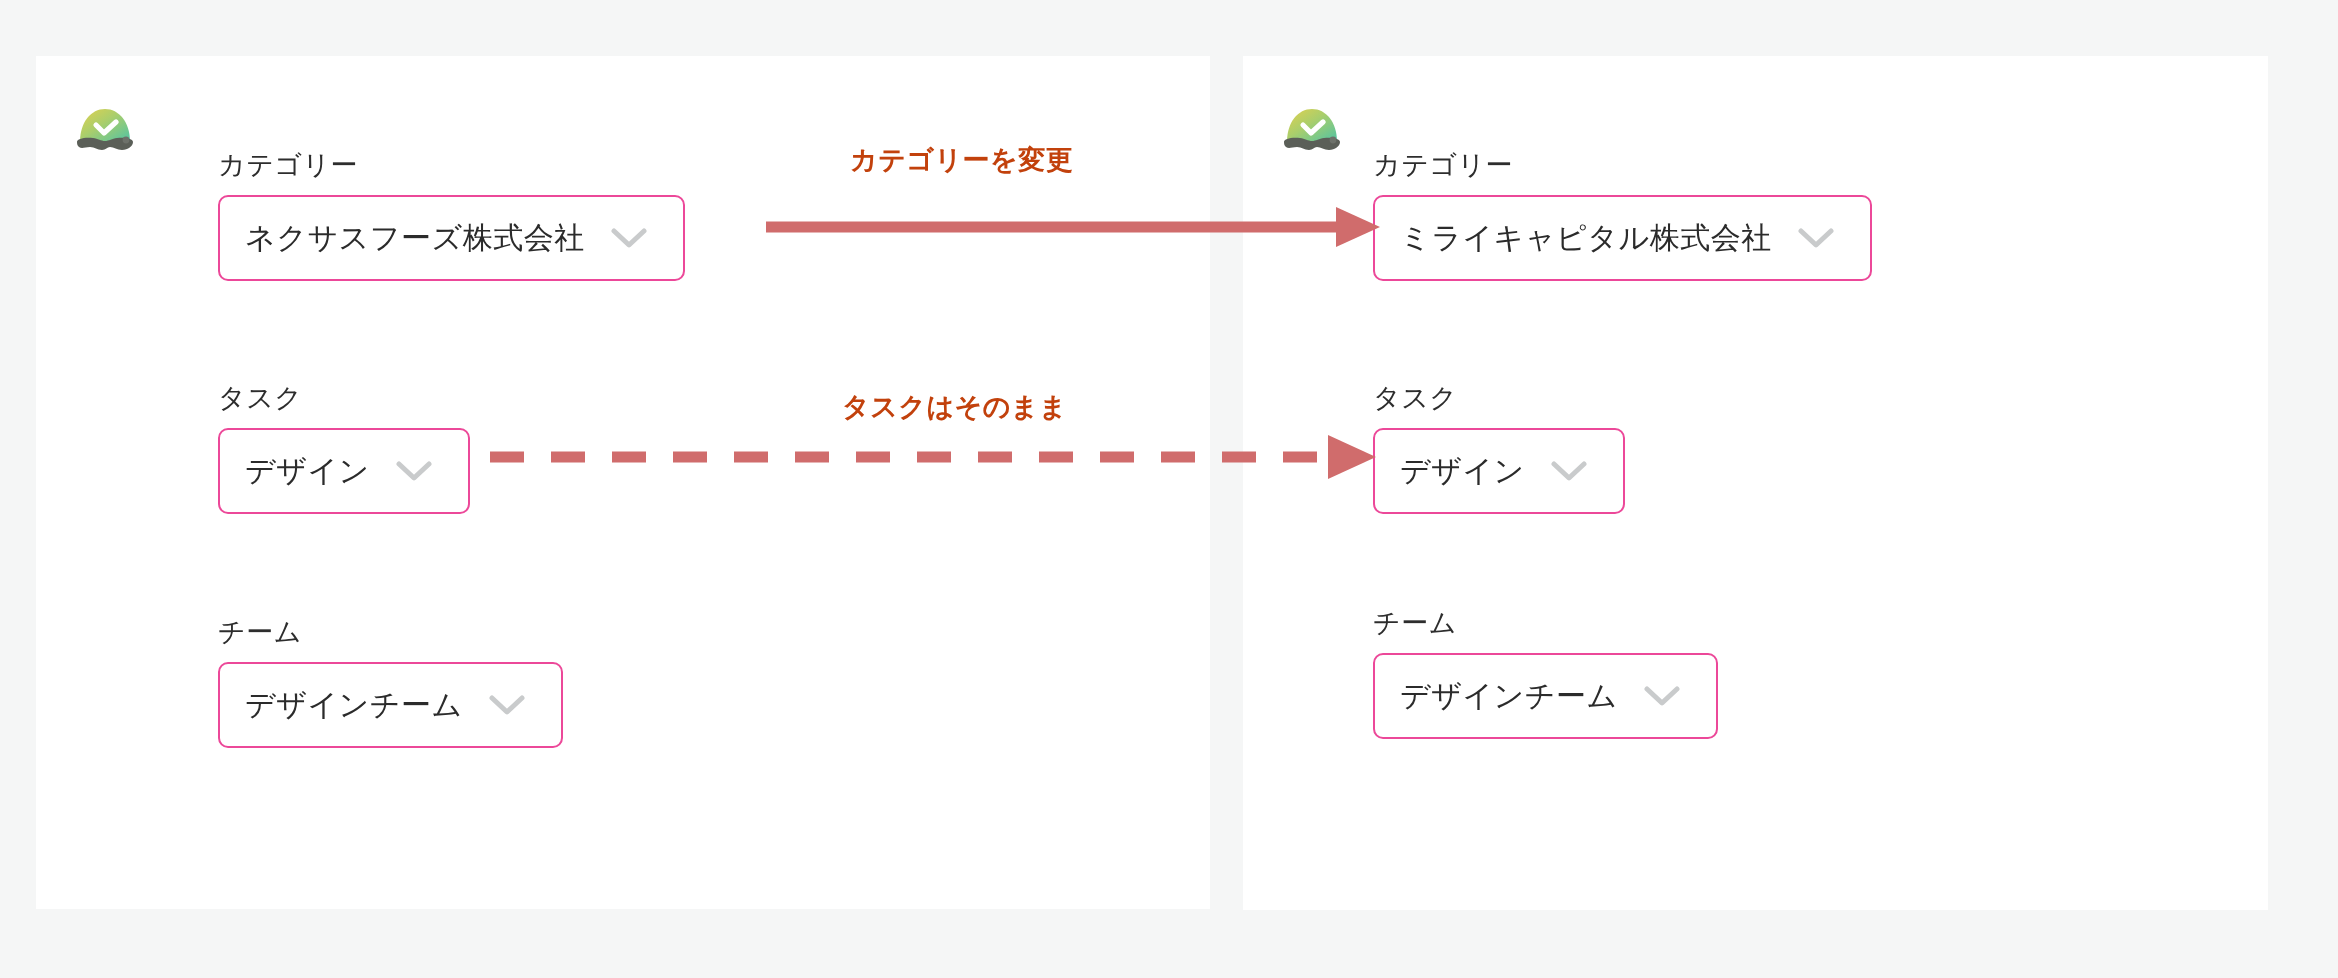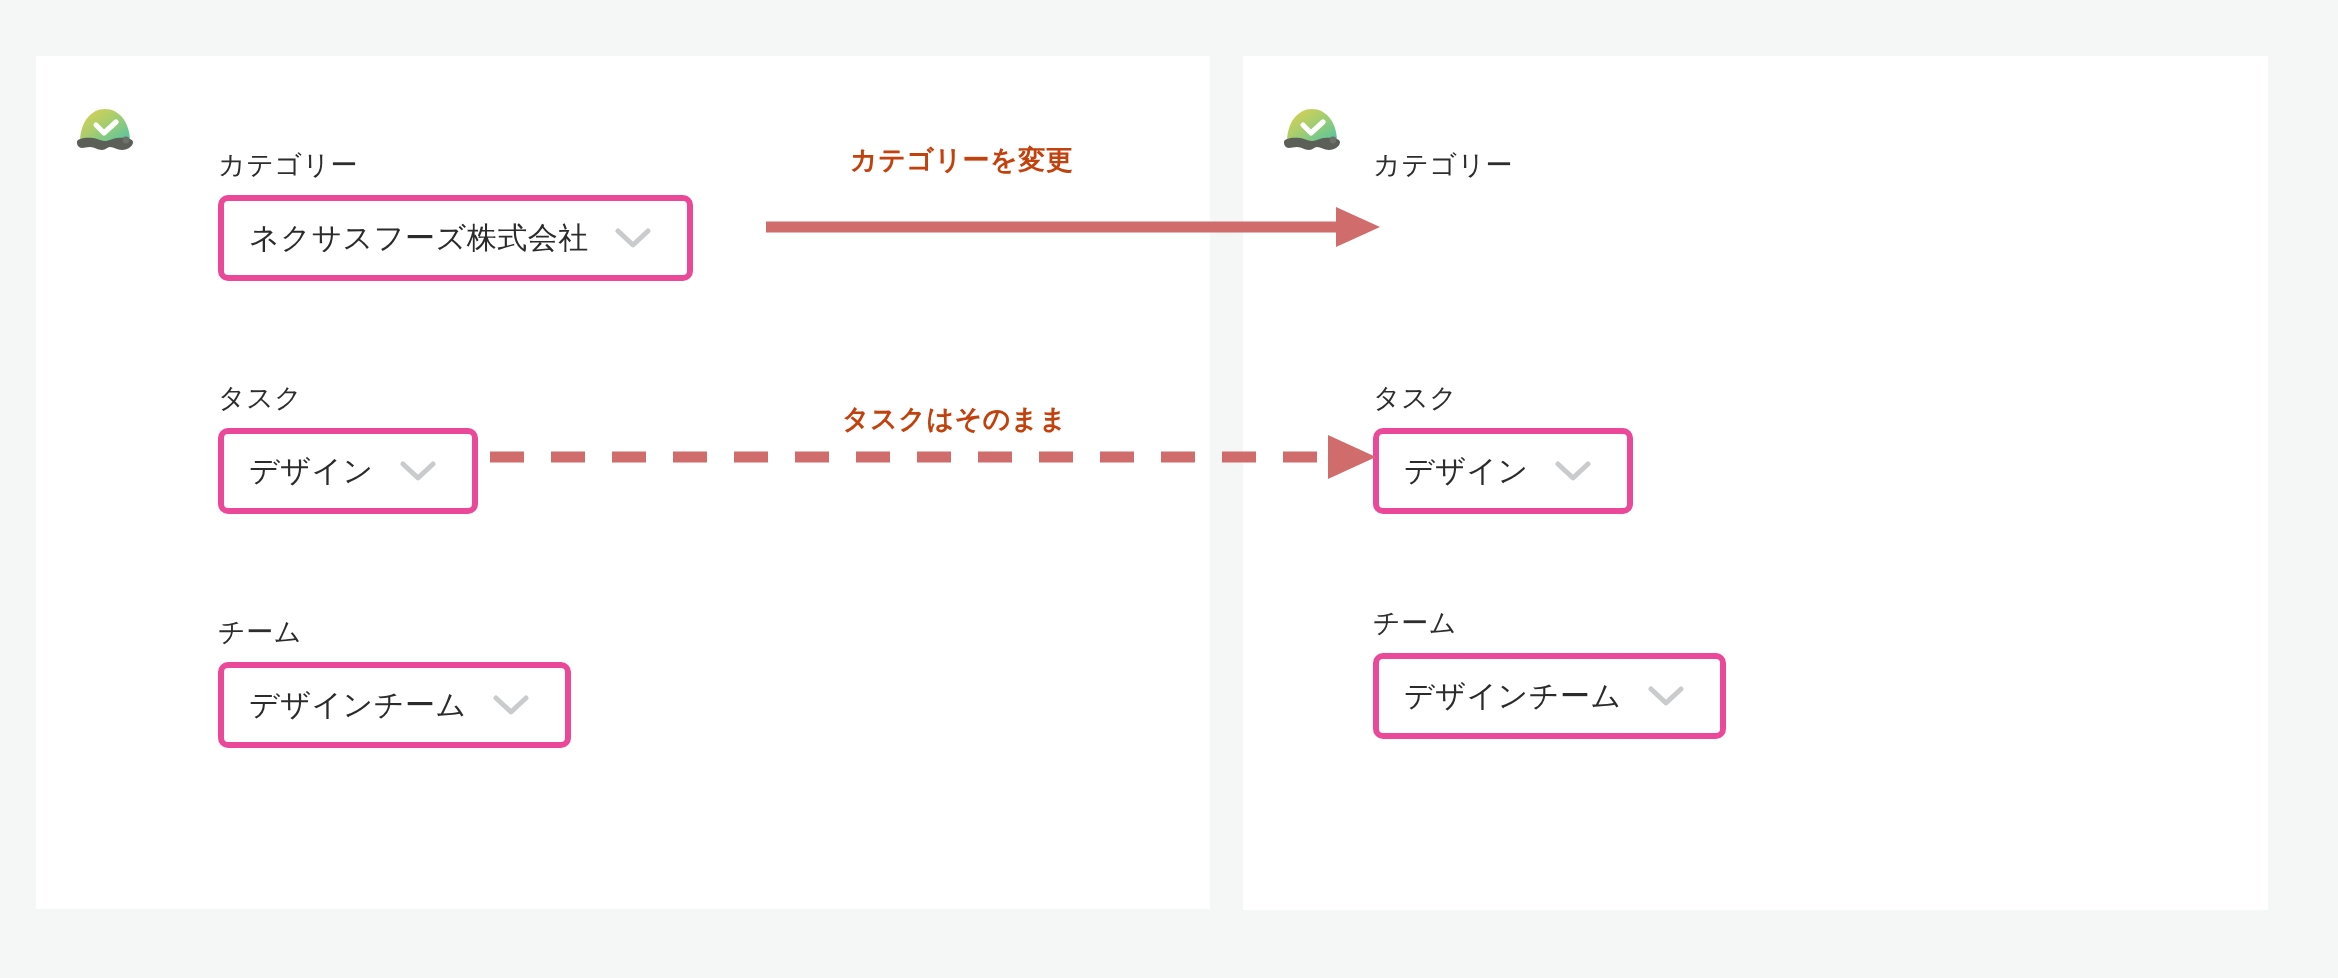--- a/index.html
+++ b/index.html
@@ -58,21 +58,21 @@
     font-size: 27px;
     color: #2d2d2d;
     line-height: 1;
     letter-spacing: 0.5px;
     white-space: nowrap;
     margin-bottom: 0;
   }
   .select-box {
     margin-top: 17px;
     box-sizing: border-box;
-    border: 6px solid #ec4899;
+    border: 2px solid #ec4899;
     border-radius: 10px;
     background: #ffffff;
     height: 86px;
     display: inline-flex;
     align-items: center;
     padding: 0 0 0 25px;
     white-space: nowrap;
   }
   .select-value {
     font-size: 30px;
@@ -178,20 +178,28 @@
         <path d="M3 44 C3 41 10 39 19 40 C24 40.5 27 43 31 43 C35 43 38 40.5 43 40 C52 39 59 41 59 44
                  C59 48 54 52 48 52 C43 52 40 49 36 49 C33 49 32 52 28 52 C23 52 21 49 16 49
                  C11 49 8 51 5 49 C3.5 48 3 46 3 44 Z" fill="#5b5f58"></path>
         <circle cx="52" cy="42" r="3.4" fill="#6d716a"></circle>
         <path d="M22 27 L30 35 L42 24" stroke="#ffffff" stroke-width="5.2" fill="none" stroke-linecap="round" stroke-linejoin="round"></path>
       </svg>
     </div>
 
     <div class="field" style="left:130px; top:95px;">
       <div class="field-label">カテゴリー</div>
+      <div class="select-box">
+        <span class="select-value">ミライキャピタル株式会社</span>
+        <span class="chev">
+          <svg width="36" height="21" viewBox="0 0 36 21">
+            <path d="M3 3 L18 17 L33 3" stroke="#c9cbcc" stroke-width="5" fill="none" stroke-linecap="round" stroke-linejoin="round"></path>
+          </svg>
+        </span>
+      </div>
     </div>
 
     <div class="field" style="left:130px; top:328px;">
       <div class="field-label">タスク</div>
       <div class="select-box">
         <span class="select-value">デザイン</span>
         <span class="chev">
           <svg width="36" height="21" viewBox="0 0 36 21">
             <path d="M3 3 L18 17 L33 3" stroke="#c9cbcc" stroke-width="5" fill="none" stroke-linecap="round" stroke-linejoin="round"></path>
           </svg>
@@ -219,15 +227,15 @@
     </svg>
   </div>
   <div class="arrow-label" style="left:850px; top:134px;">カテゴリーを変更</div>
 
   <div class="arrow-wrap" style="left:490px; top:415px; width:900px; height:60px;">
     <svg width="900" height="60" viewBox="0 0 900 60">
       <line x1="0" y1="30" x2="848" y2="30" stroke="#d06c6c" stroke-width="11" stroke-dasharray="34 27"></line>
       <polygon points="838,8 886,30 838,52" fill="#d06c6c"></polygon>
     </svg>
   </div>
-  <div class="arrow-label" style="left:842px; top:381px;margin-top:12px;">タスクはそのまま</div>
+  <div class="arrow-label" style="left:842px; top:381px;">タスクはそのまま</div>
 
 </div>
 
 </body></html>

